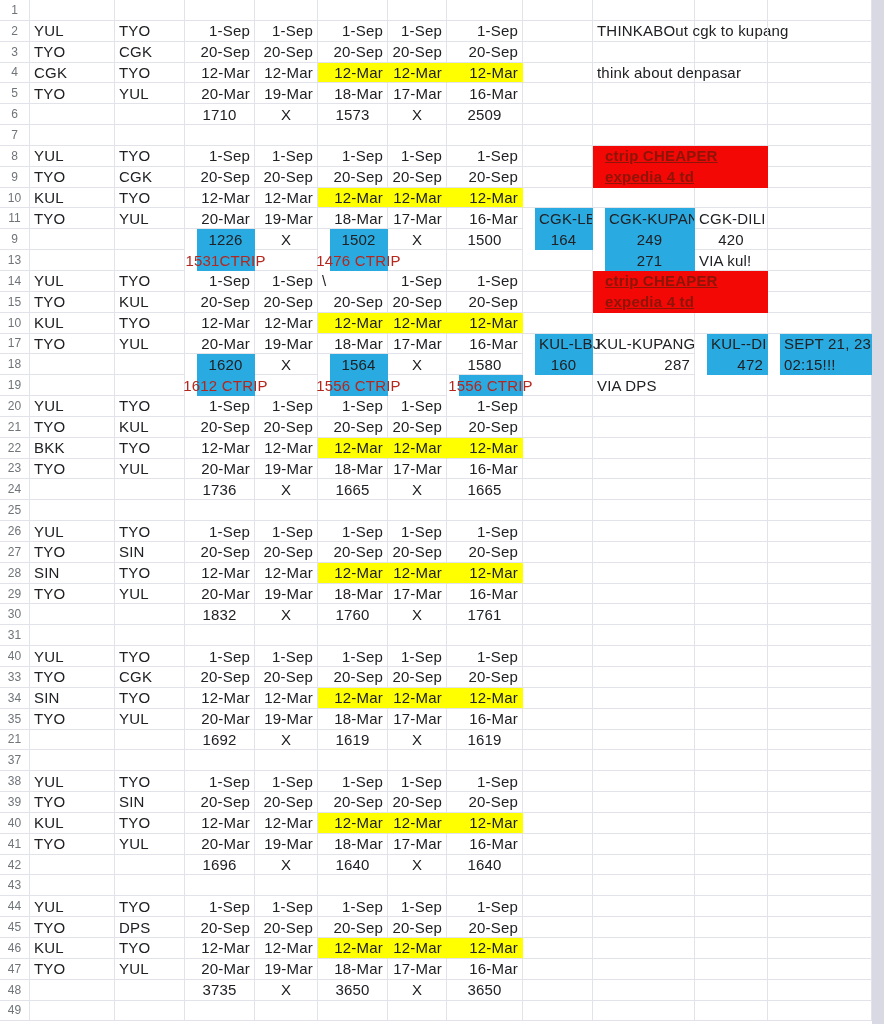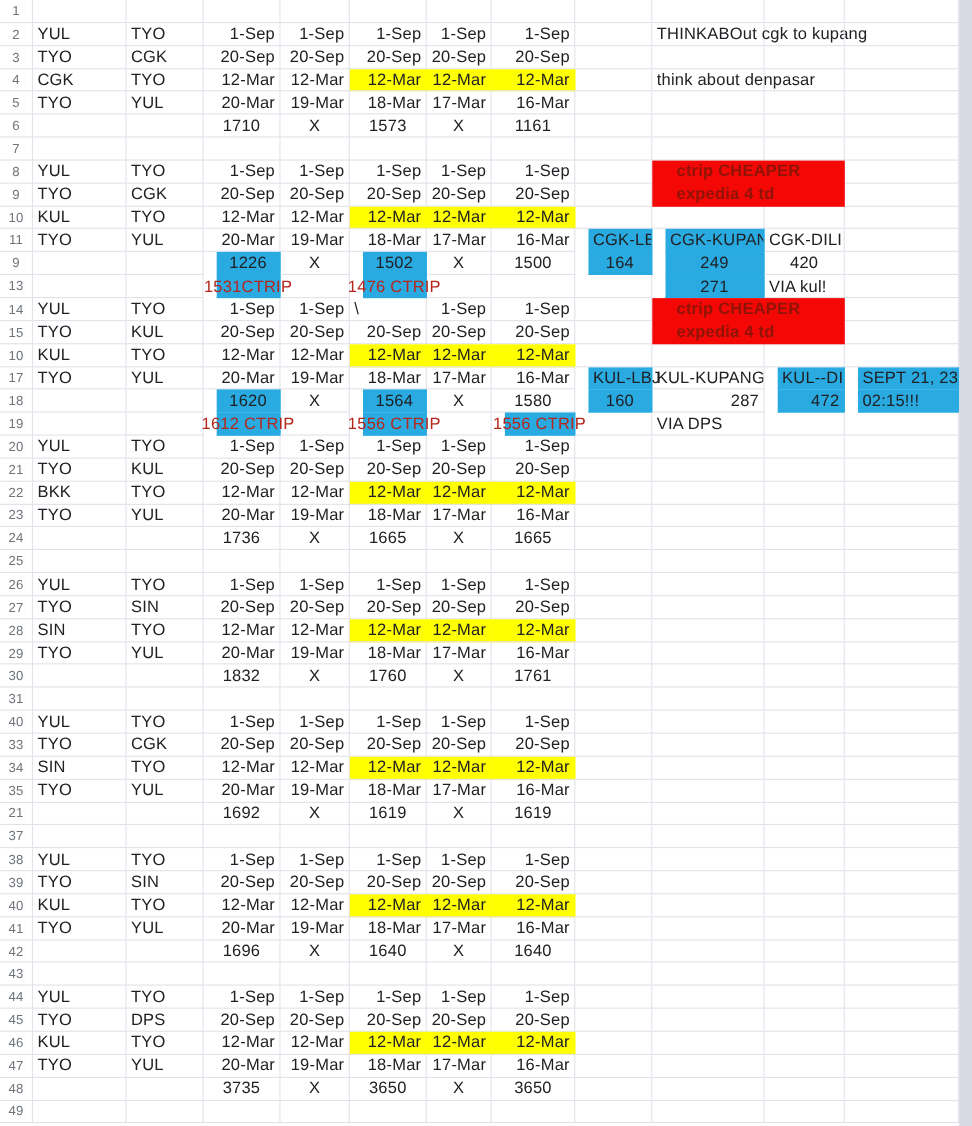--- a/index.html
+++ b/index.html
@@ -30,21 +30,21 @@
   .ac{justify-content:center;padding:0;}
   .bg-y{background:var(--yellow);border-right-color:var(--yellow);}
   .bg-b{background:var(--cyan);border-right-color:var(--cyan);border-bottom-color:var(--cyan);margin-left:12px;}
   .fg-ctrip{color:var(--ctrip-red);}
   .clip{overflow:hidden;}
   .note-block{
     position:absolute;z-index:4;
     background:var(--red-fill);color:var(--red-fill-text);
     font-weight:bold;font-size:15px;letter-spacing:.2px;
   }
-  .note-line{padding-left:22px;}
+  .note-line{padding-left:12px;text-decoration:underline;}
   #edge-strip{position:absolute;top:0;height:100%;background:var(--edge-strip);z-index:5;}
 </style>
 </head>
 <body>
 
 <div id="wrap">
   <div id="sheet" style="grid-template-columns: 30px 85px 70px 70px 63px 70px 59px 76px 70px 102px 73px 104px; grid-auto-rows: 20.85px;">
       <div class="rn">1</div>
       <div class="cell"></div>
       <div class="cell"></div>
@@ -105,21 +105,21 @@
       <div class="cell"></div>
       <div class="cell"></div>
       <div class="cell"></div>
       <div class="rn">6</div>
       <div class="cell"></div>
       <div class="cell"></div>
       <div class="cell ac">1710</div>
       <div class="cell ac">X</div>
       <div class="cell ac">1573</div>
       <div class="cell ac">X</div>
-      <div class="cell ac">1161</div>
+      <div class="cell ac">2509</div>
       <div class="cell"></div>
       <div class="cell"></div>
       <div class="cell"></div>
       <div class="cell"></div>
       <div class="rn">7</div>
       <div class="cell"></div>
       <div class="cell"></div>
       <div class="cell"></div>
       <div class="cell"></div>
       <div class="cell"></div>

